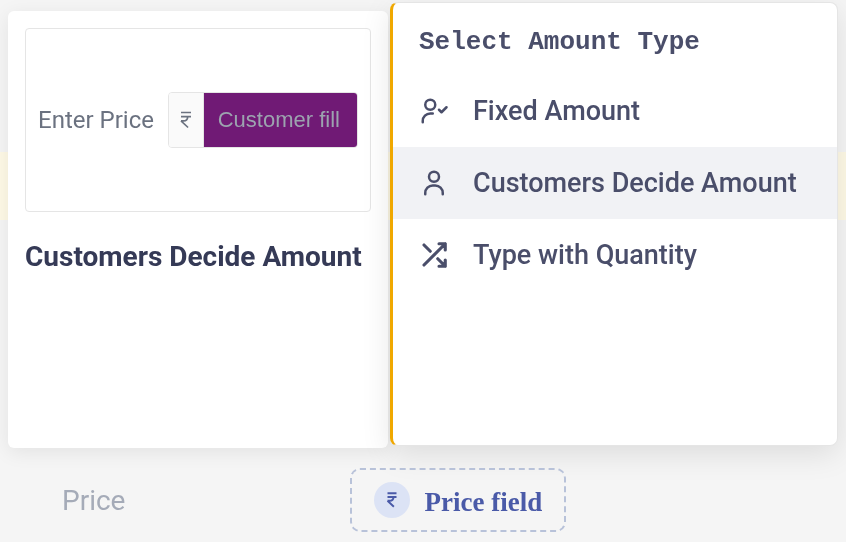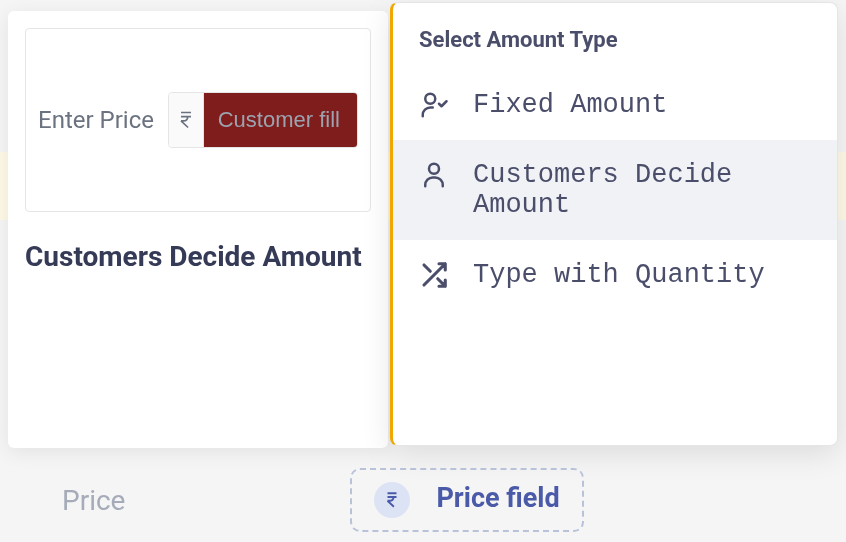--- a/index.html
+++ b/index.html
@@ -62,21 +62,21 @@
       border-right: 1px solid #e5e5e5;
       color: #6b7280;
       background: #fafafa;
     }
     .preview-currency svg { width: 20px; height: 20px; }
     .preview-input {
       border: none;
       padding: 0 14px;
       font-size: 22px;
       color: #9ca3af;
-      background: #7f1d1d;
+      background: #701a75;
       height: 54px;
       width: 100%;
     }
     .preview-input::placeholder { color: #9ca3af; }
     .card-title {
       margin-top: 28px;
       font-size: 28px;
       font-weight: 700;
       color: #353a56;
     }
@@ -95,30 +95,31 @@
       height: 444px;
       background: #fff;
       border: 1px solid #e5e5e5;
       border-left: 3px solid #f0a800;
       border-radius: 8px;
       box-shadow: 0 8px 30px rgba(0,0,0,0.1);
       padding-top: 24px;
     }
     .dropdown-title {
       padding: 0 26px 18px 26px;
-      font-size: 22px;
+      font-size: 26px;
       font-weight: 700;
       color: #4a4e6a;
+      font-family: Liberation Mono, monospace;
     }
     .option {
       display: flex;
+      align-items: center;
       gap: 24px;
       padding: 20px 26px;
       cursor: pointer;
-      font-family: Liberation Mono, monospace;
     }
     .option.selected {
       background: #f1f2f5;
     }
     .option-icon {
       width: 30px;
       height: 30px;
       display: flex;
       align-items: center;
       justify-content: center;
@@ -141,26 +142,27 @@
     }
     .amount-label {
       margin-left: 62px;
       font-size: 28px;
       color: #a5abb8;
       font-weight: 400;
     }
     .price-field-pill {
       margin-left: 225px;
       display: inline-flex;
-      align-items: flex-start;
-      gap: 26px;
+      align-items: flex-end;
+      gap: 14px;
       padding: 12px 22px;
       border: 2px dashed #b8c2d9;
       border-radius: 10px;
       cursor: pointer;
+      font-family: Liberation Serif, serif;
     }
     .pill-icon {
       width: 36px;
       height: 36px;
       border-radius: 50%;
       background: #dce3f5;
       display: flex;
       align-items: center;
       justify-content: center;
       color: #4a5aa8;

